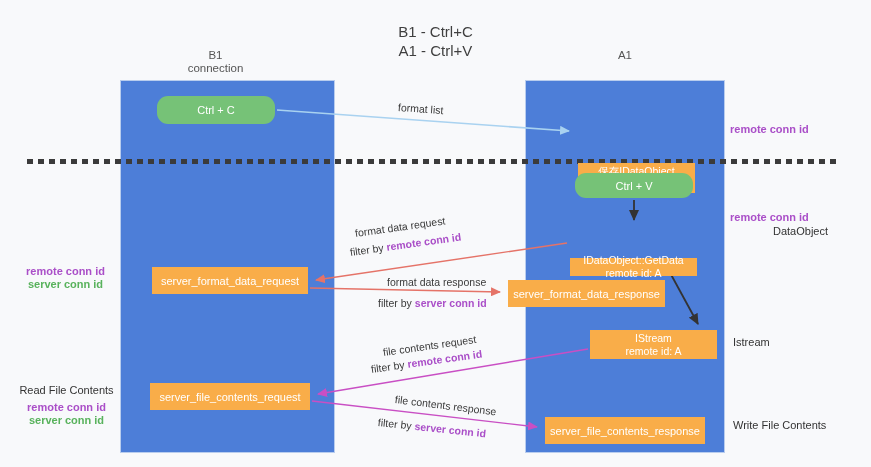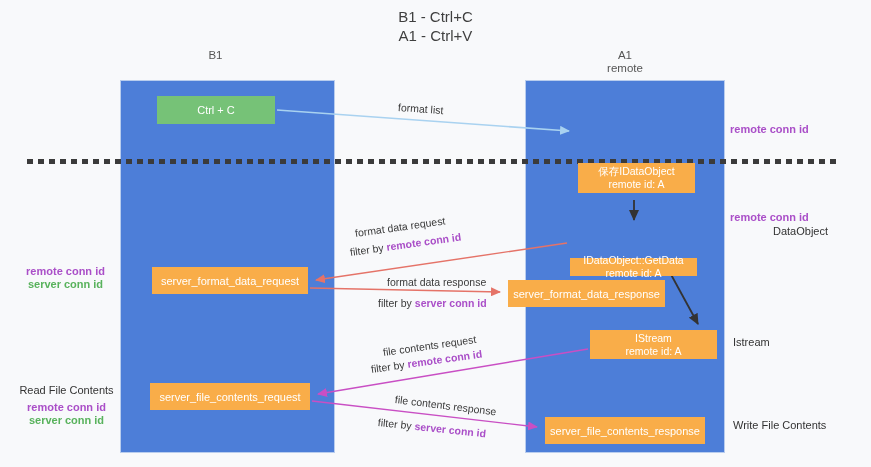--- a/index.html
+++ b/index.html
@@ -1,36 +1,36 @@
 <!DOCTYPE html>
 <html><head>
 <meta charset="utf-8">
 <style>
   html,body{margin:0;padding:0;}
   body{font-family:"Liberation Sans", sans-serif;}
   .stage{position:relative;width:871px;height:467px;background:#f8f9fb;overflow:hidden;}
 
-  .title-block{position:absolute;top:7px;left:0;width:100%;text-align:center;
+  .title-block{position:absolute;top:22px;left:0;width:100%;text-align:center;
     font-size:15px;line-height:19px;color:#3f3f3f;}
 
   .lane-header{position:absolute;top:49px;text-align:center;font-size:11.5px;
     line-height:13px;color:#555;}
 
   .lane{position:absolute;background:#4d7ed8;border:1px solid #b9cdee;box-sizing:border-box;}
 
   .dashed-line{position:absolute;left:27px;top:159px;width:811px;height:5px;
     background:repeating-linear-gradient(90deg,#3b3b3b 0 6px,transparent 6px 11px);}
 
   .arrows{position:absolute;left:0;top:0;pointer-events:none;}
 
   .node{position:absolute;display:flex;flex-direction:column;align-items:center;
     justify-content:center;color:#ffffff;text-align:center;box-sizing:border-box;
     white-space:nowrap;}
   .node.orange{background:#f9ad49;}
-  .node.green{background:#76c277;}
+  .node.green{background:#76c277;border-radius:11px;}
   .node.one-line{font-size:11px;}
   .node.two-line{font-size:10.5px;line-height:13px;}
 
   .edge-label{position:absolute;font-size:10.5px;color:#3a3a3a;white-space:nowrap;
     transform-origin:left center;}
   .lbl-pre{margin-right:3px;}
   .accent-purple{color:#aa4fc8;font-weight:bold;}
 
   .side-label{position:absolute;font-size:11px;color:#333;white-space:nowrap;}
   .side-label.purple{color:#aa4fc8;font-weight:bold;}
@@ -43,24 +43,24 @@
 
 <div class="stage">
 
   <div class="title-block">
     <div>B1 - Ctrl+C</div>
     <div>A1 - Ctrl+V</div>
   </div>
 
   <div class="lane-header" style="left:108px;width:215px;">
     <div>B1</div>
+    <div>connection</div>
   </div>
   <div class="lane-header" style="left:525px;width:200px;">
     <div>A1</div>
-    <div>remote</div>
   </div>
 
   <div class="lane" style="left:120px;top:80px;width:215px;height:373px;"></div>
   <div class="lane" style="left:525px;top:80px;width:200px;height:373px;"></div>
 
   <div class="dashed-line"></div>
 
   <svg class="arrows" width="871" height="467" viewBox="0 0 871 467">
     <defs>
       <marker id="mBlue" markerWidth="10" markerHeight="9" refX="9" refY="4.5" orient="auto" markerUnits="userSpaceOnUse">
@@ -87,20 +87,23 @@
 
   <div class="node green one-line" style="left:157px;top:96px;width:118px;height:28px;">
     <div>Ctrl + C</div>
   </div>
 
   <div class="node orange two-line" style="left:578px;top:119px;width:117px;height:30px;margin-top:44px;">
     <div>保存IDataObject</div>
     <div>remote id: A</div>
   </div>
 
+  <div class="node green one-line" style="left:575px;top:173px;width:118px;height:25px;">
+    <div>Ctrl + V</div>
+  </div>
 
   <div class="node orange two-line" style="left:570px;top:227px;width:127px;height:18px;margin-top:31px;">
     <div>IDataObject::GetData</div>
     <div>remote id: A</div>
   </div>
 
   <div class="node orange one-line" style="left:152px;top:267px;width:156px;height:27px;">
     <div>server_format_data_request</div>
   </div>
 

